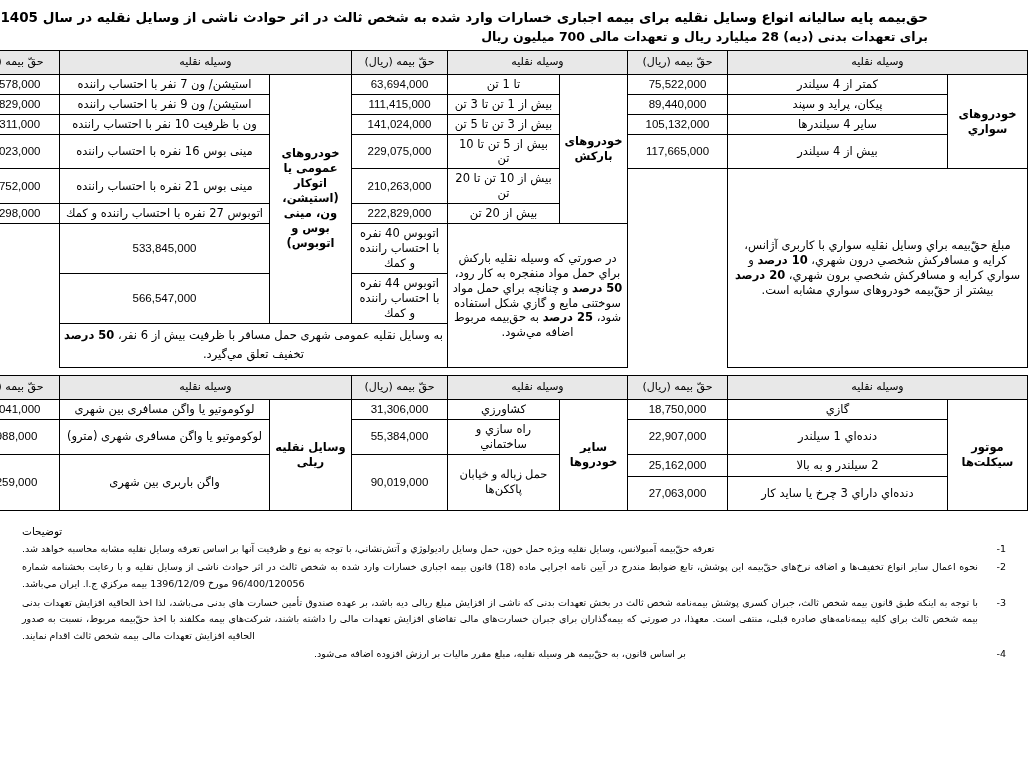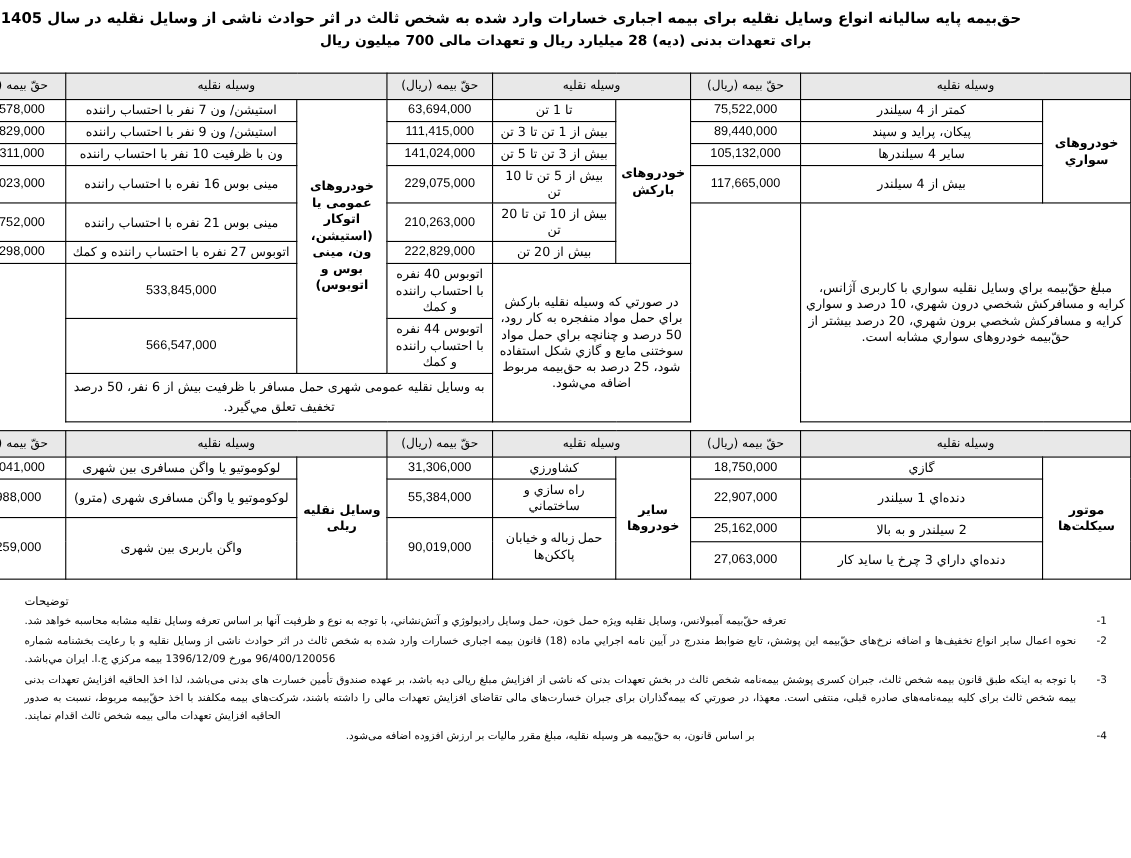--- a/index.html
+++ b/index.html
@@ -20,22 +20,21 @@
 
   .page {
     width: 1028px;
     height: 780px;
     position: relative;
     box-sizing: border-box;
   }
 
   
   .title-block {
-    text-align: center;
-    padding: 8px 100px 20px 100px;
+    padding: 8px 100px 4px 100px;
     line-height: 1.45;
   }
   .title-line {
     font-size: 13.5px;
     font-weight: bold;
     letter-spacing: 0;
     white-space: nowrap;
   }
   .title-line.second {
     font-size: 12.5px;
@@ -85,21 +84,21 @@
     text-align: justify;
     text-align-last: center;
     line-height: 1.75;
     padding: 6px 8px;
     vertical-align: top;
   }
   .note-cell.small {
     text-align: center;
     line-height: 1.7;
   }
-  .note-cell b { font-weight: normal; }
+  .note-cell b { font-weight: bold; }
 
   
   .c-amt { width: 102px; }
   .c-veh { width: 210px; }
   .c-grp { width: 82px; }
 
   .c-amt2 { width: 96px; }
   .c-veh2 { width: 112px; }
   .c-grp2 { width: 68px; }
 

